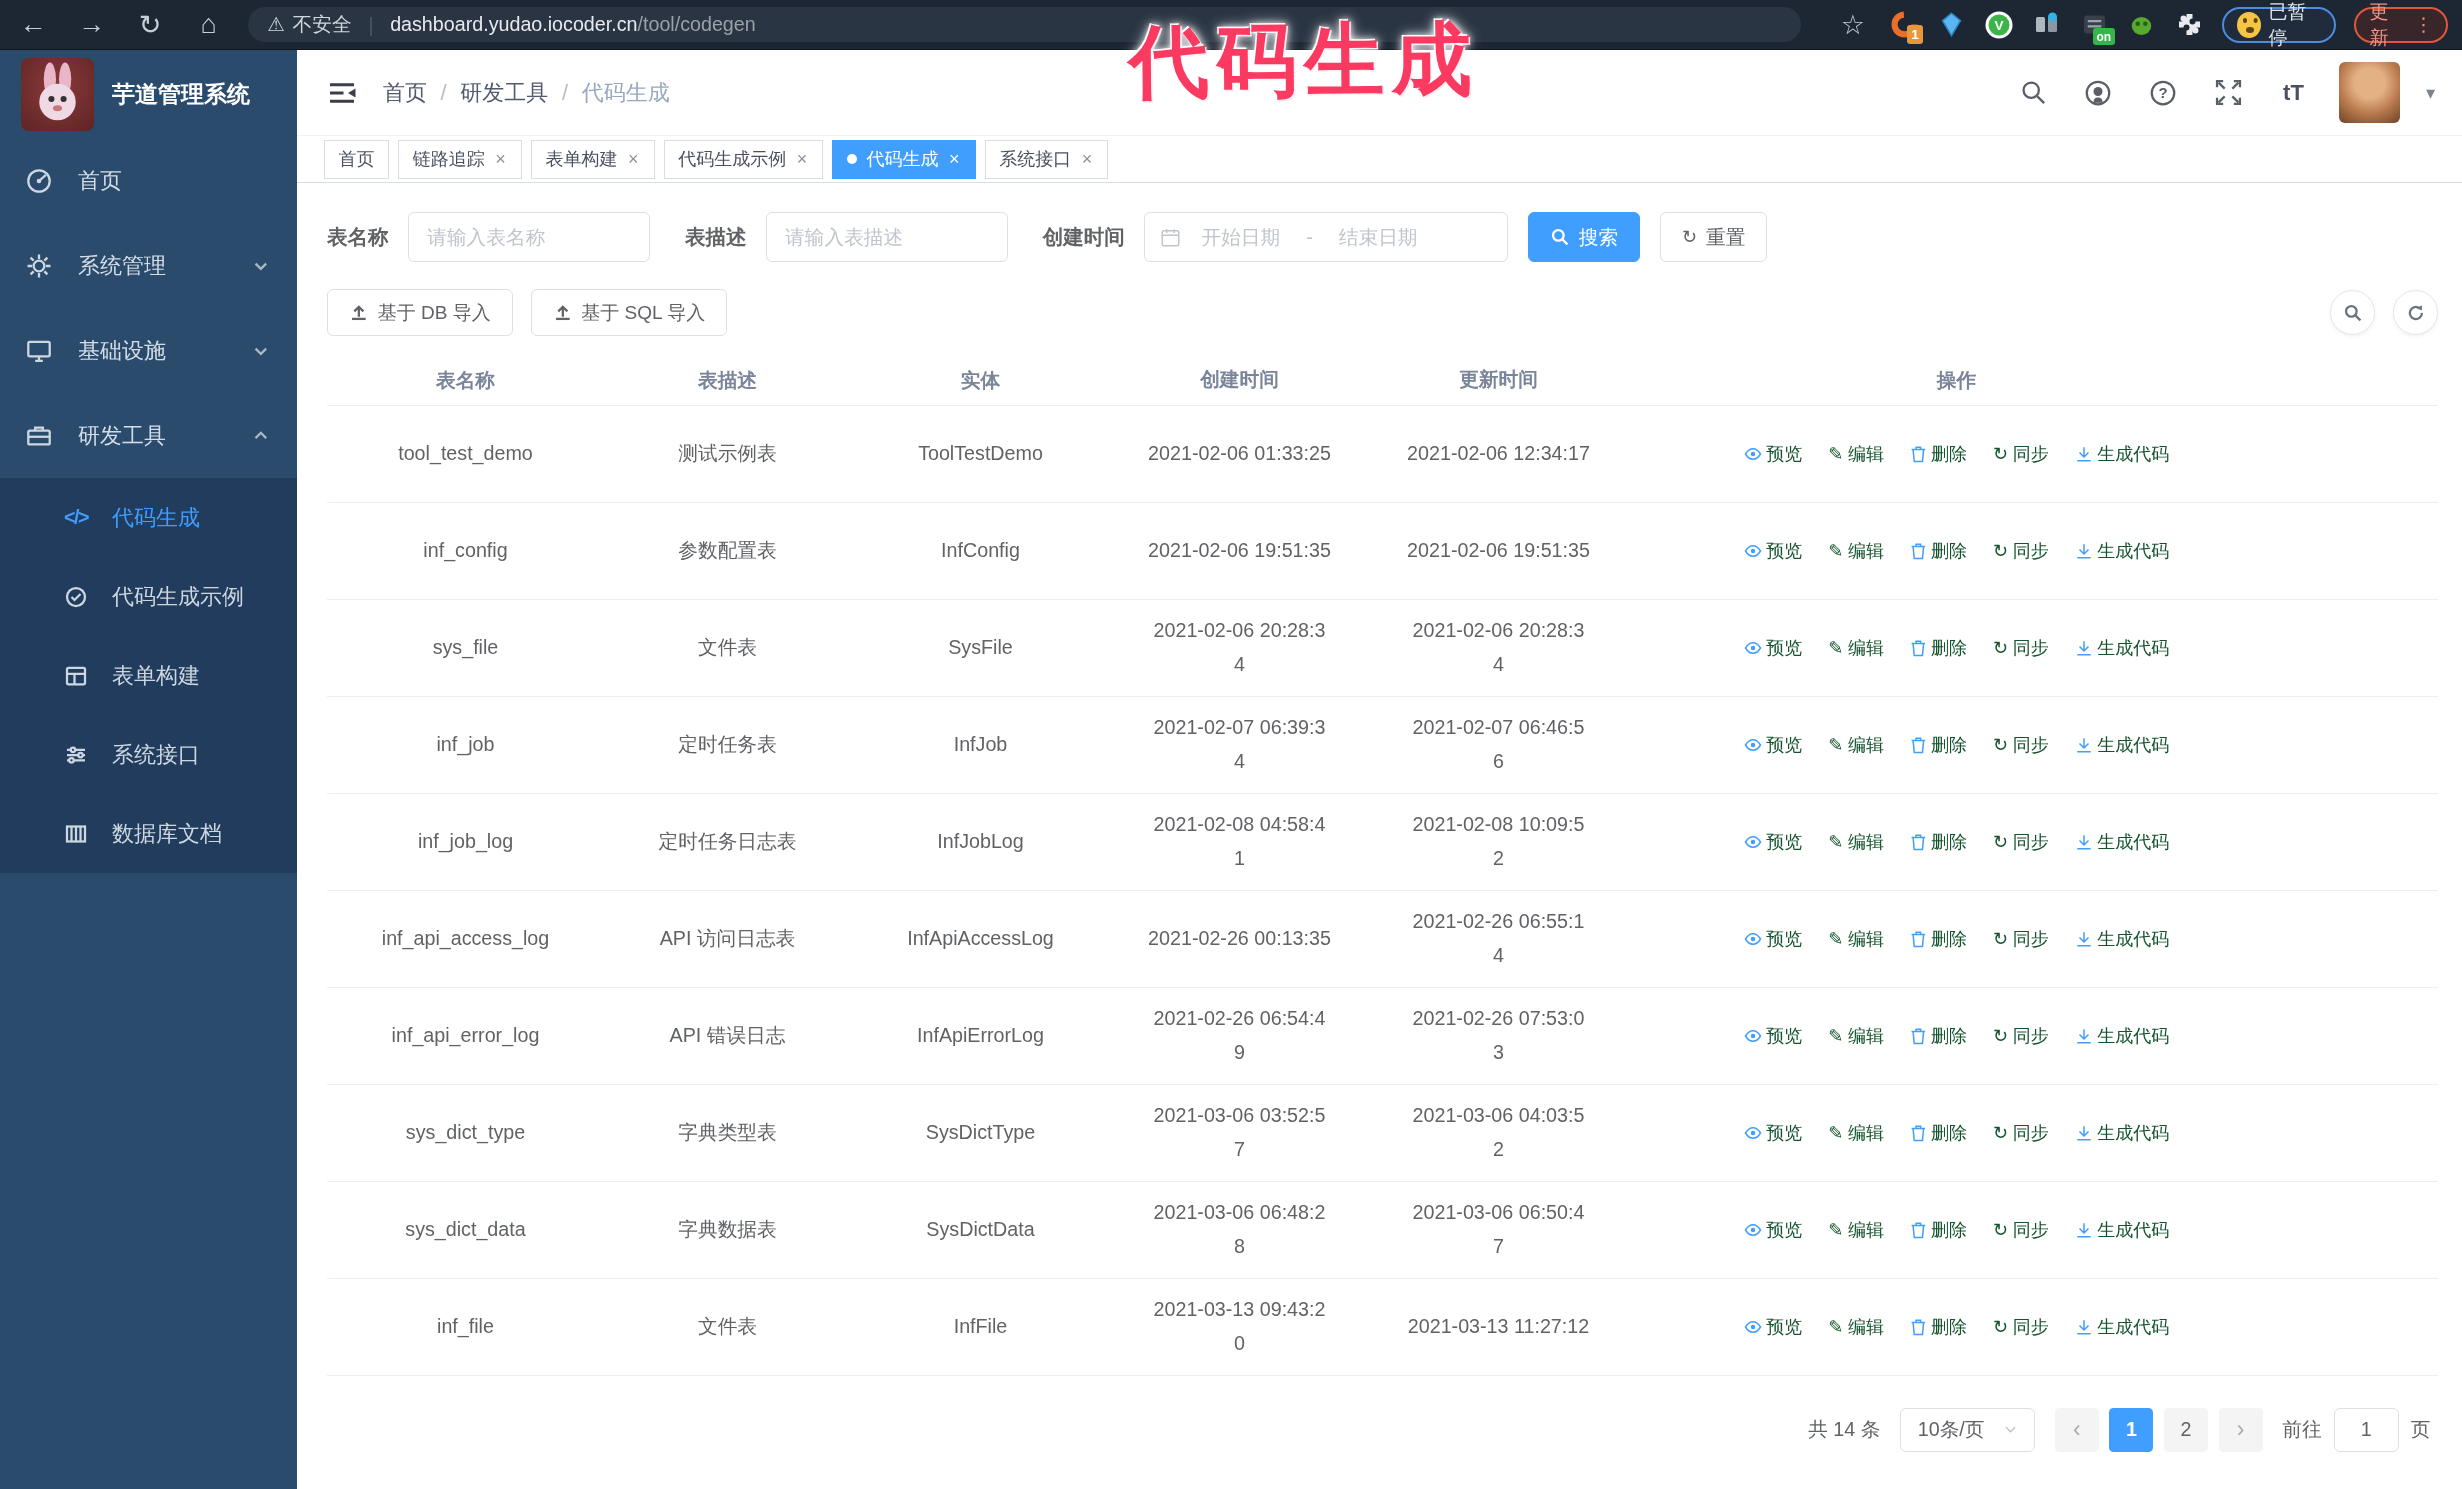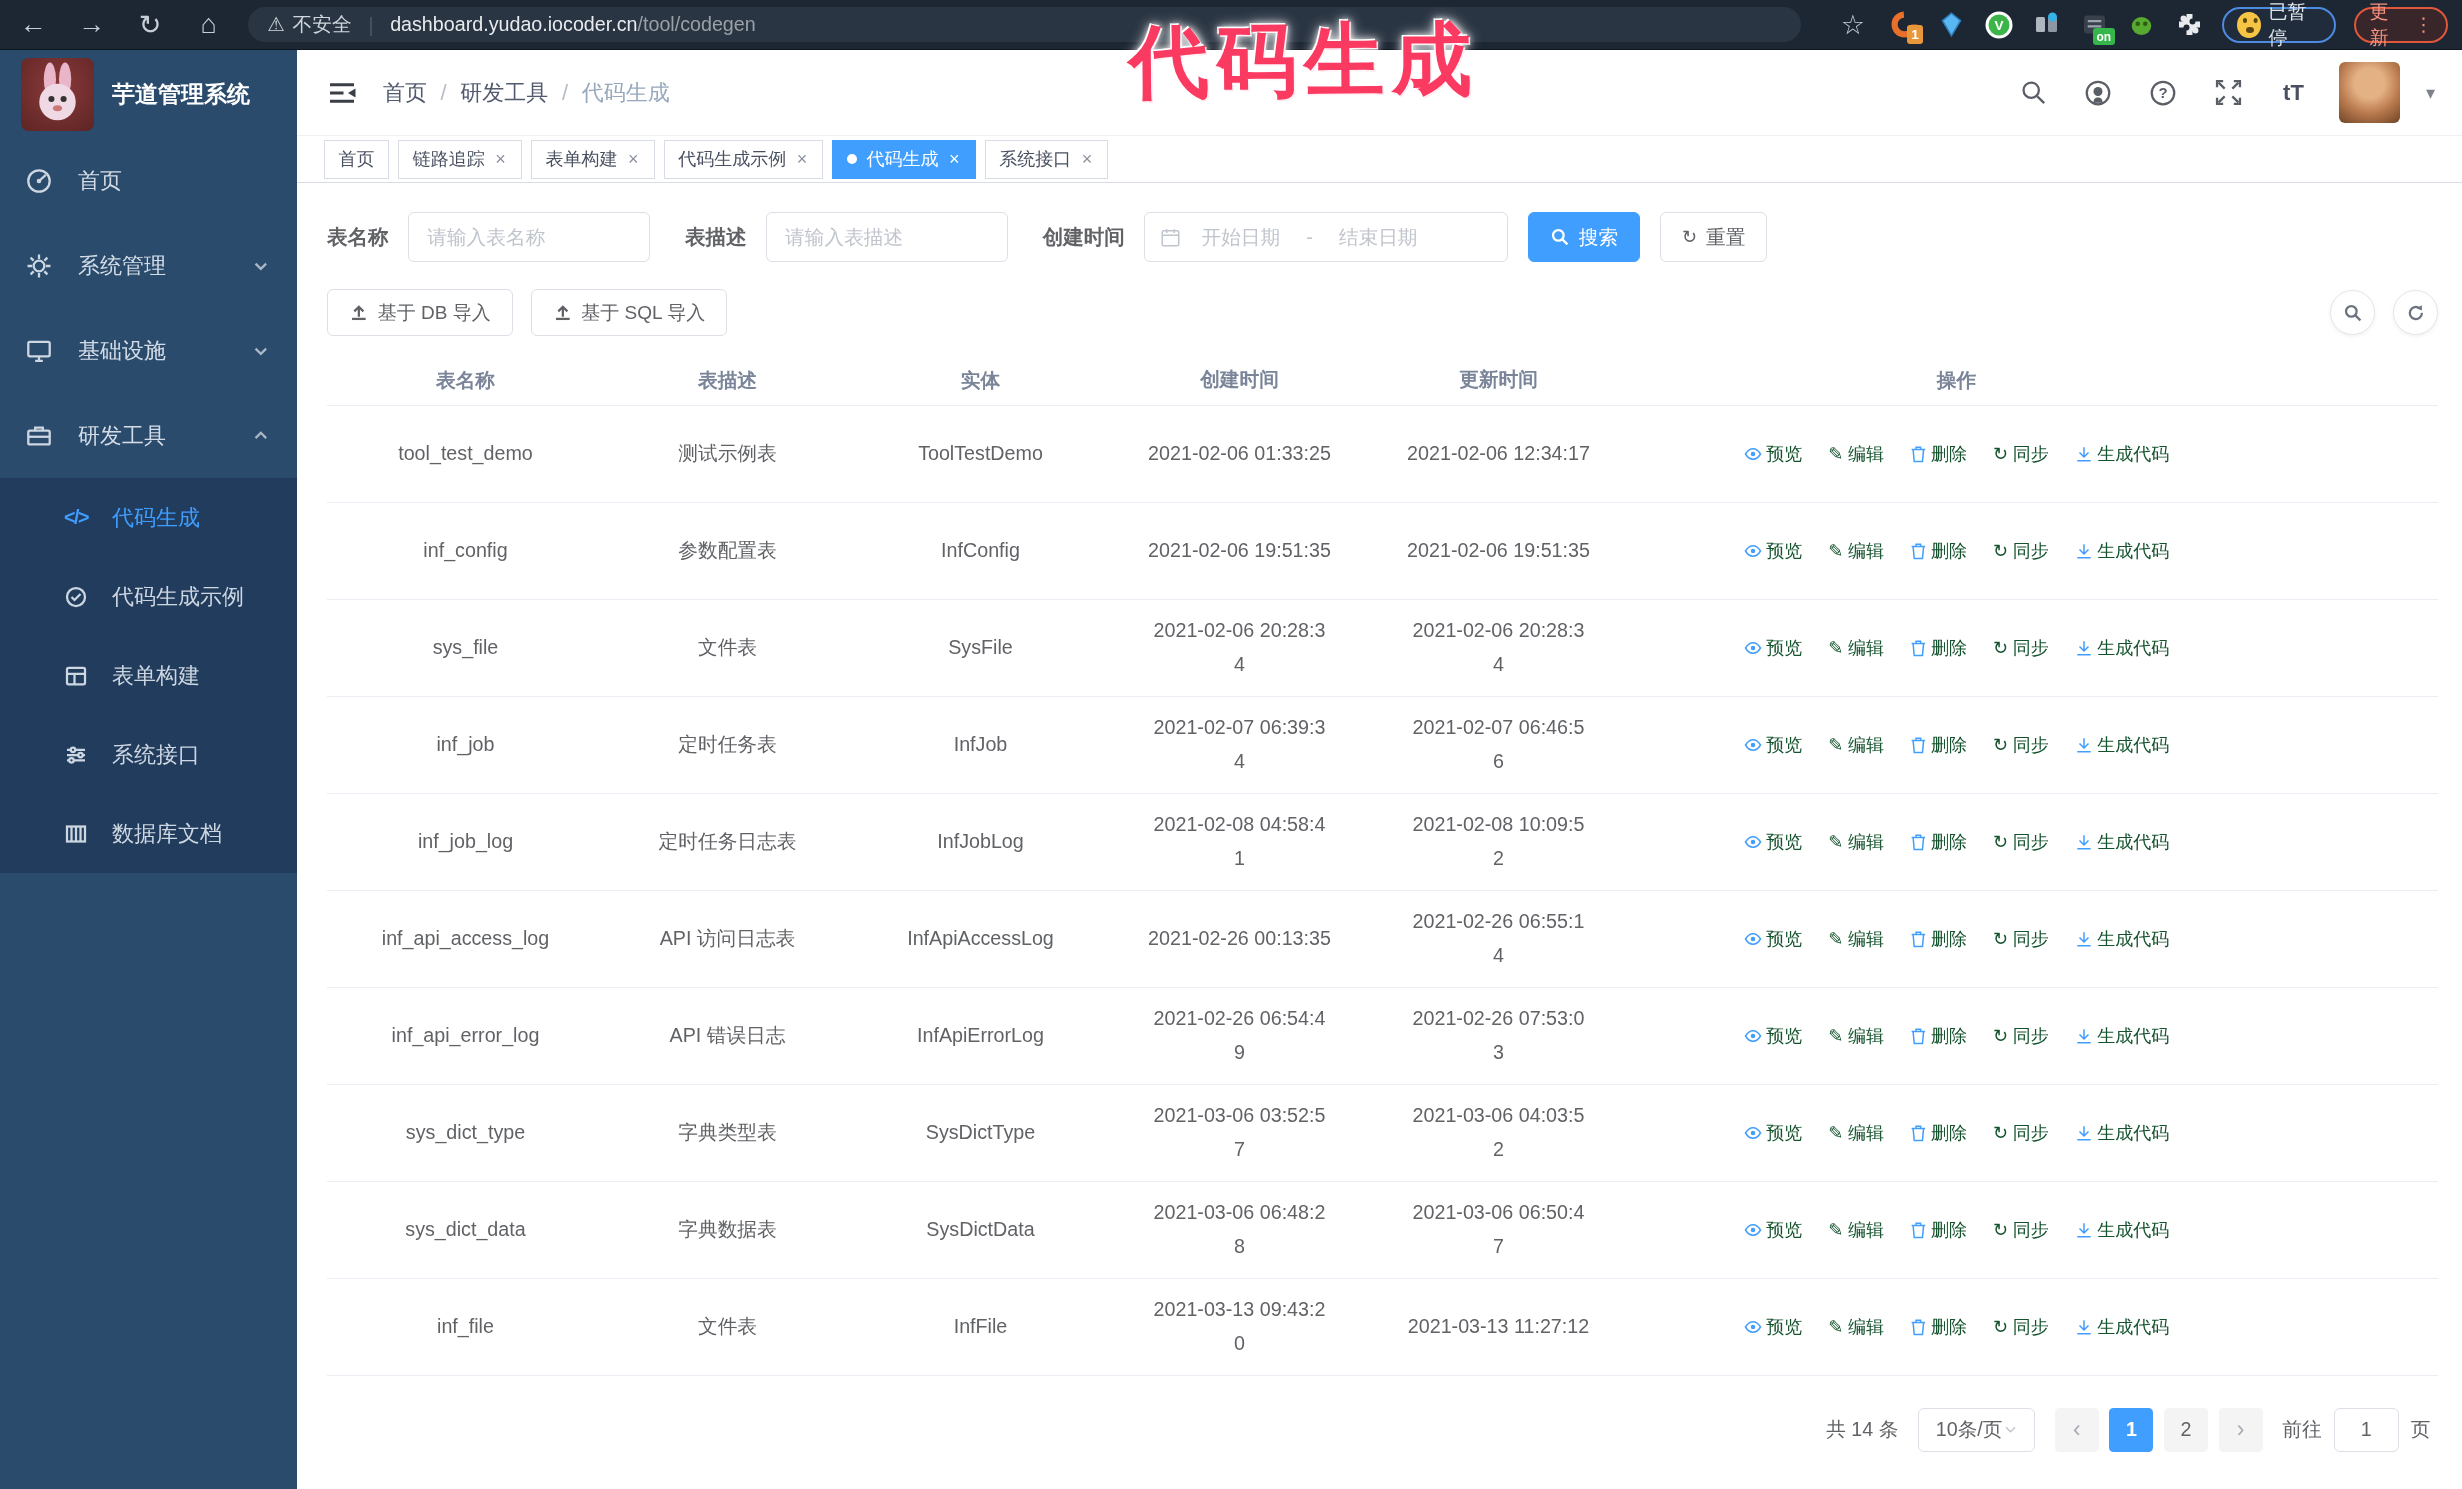--- a/index.html
+++ b/index.html
@@ -94,21 +94,21 @@
   .c-name { width:277px; }
   .c-desc { width:247px; }
   .c-entity { width:259px; }
   .c-date { width:259px; white-space:pre-line; line-height:1.7; }
   .c-actions { flex:1; display:flex; align-items:center; justify-content:center; gap:26px; padding-right:159px; }
   .action-link { color:#14532d; font-size:18px; display:flex; align-items:center; gap:4.5px; cursor:pointer; text-decoration:none; white-space:nowrap; }
   .ic-glyph { font-size:18px; }
 
   
   .pagination { margin-top:32px; display:flex; align-items:center; justify-content:flex-end; gap:19.7px; padding-right:7.6px; font-size:19.7px; color:#606266; }
-  .page-size { height:44px; border:1.5px solid #dcdfe6; border-radius:6px; display:flex; align-items:center; padding:0 16.7px; color:#606266; cursor:pointer; }
+  .page-size { height:44px; border:1.5px solid #dcdfe6; border-radius:6px; display:flex; align-items:center; gap:18px; padding:0 16.7px; color:#606266; cursor:pointer; }
   .pager { display:flex; align-items:center; gap:10.6px; }
   .page-btn { min-width:44px; height:44px; border-radius:4.5px; background:#f4f4f5; color:#606266; display:flex; align-items:center; justify-content:center; font-size:19.7px; cursor:pointer; }
   .page-btn.arrow { color:#a8abb2; font-size:23px; }
   .page-btn.active { background:#409eff; color:#fff; font-weight:bold; }
   .goto { display:flex; align-items:center; gap:12px; }
   .goto-input { width:65px; height:44px; border:1.5px solid #dcdfe6; border-radius:6px; text-align:center; font-size:19.7px; color:#606266; }
 </style>
 </head>
 <body>
 

